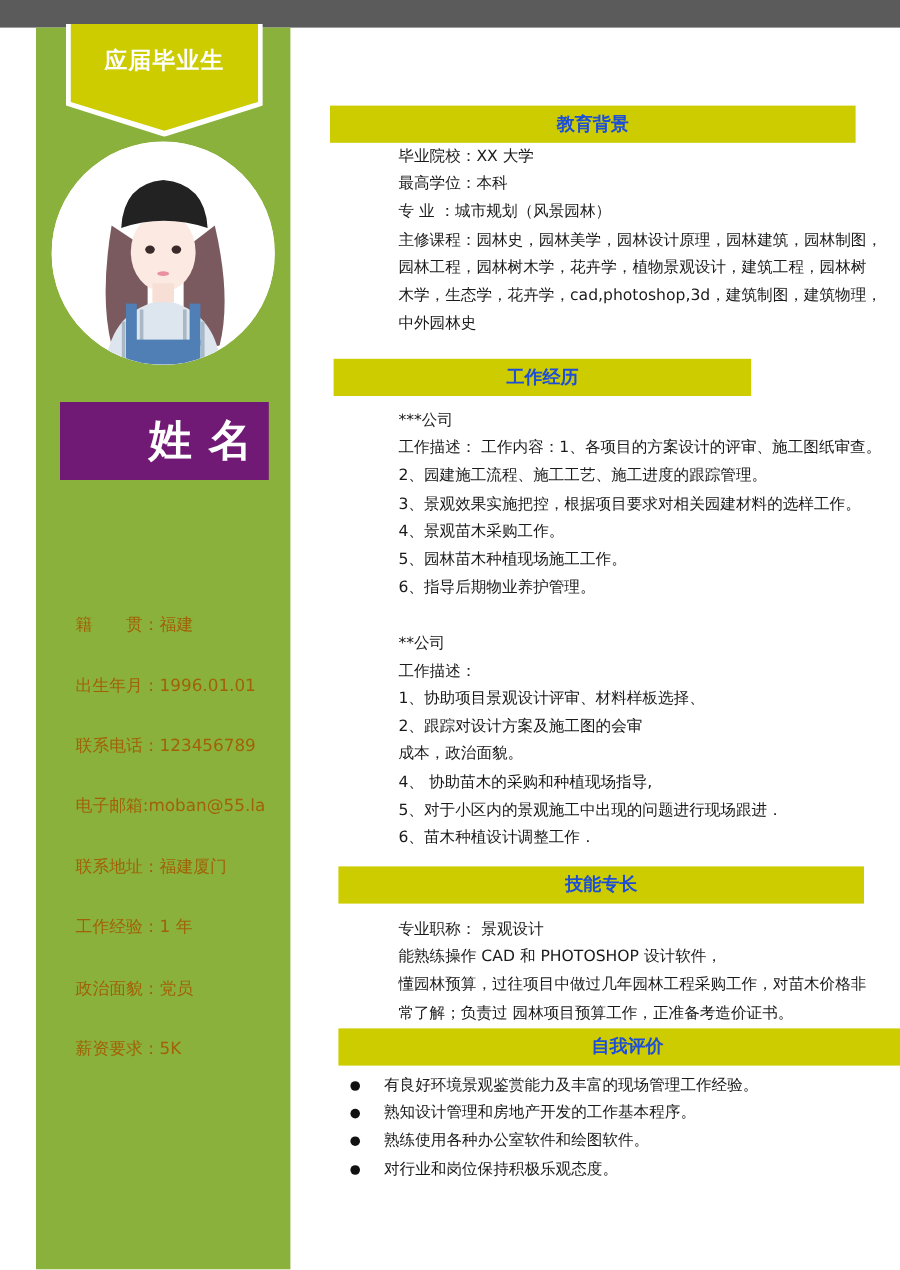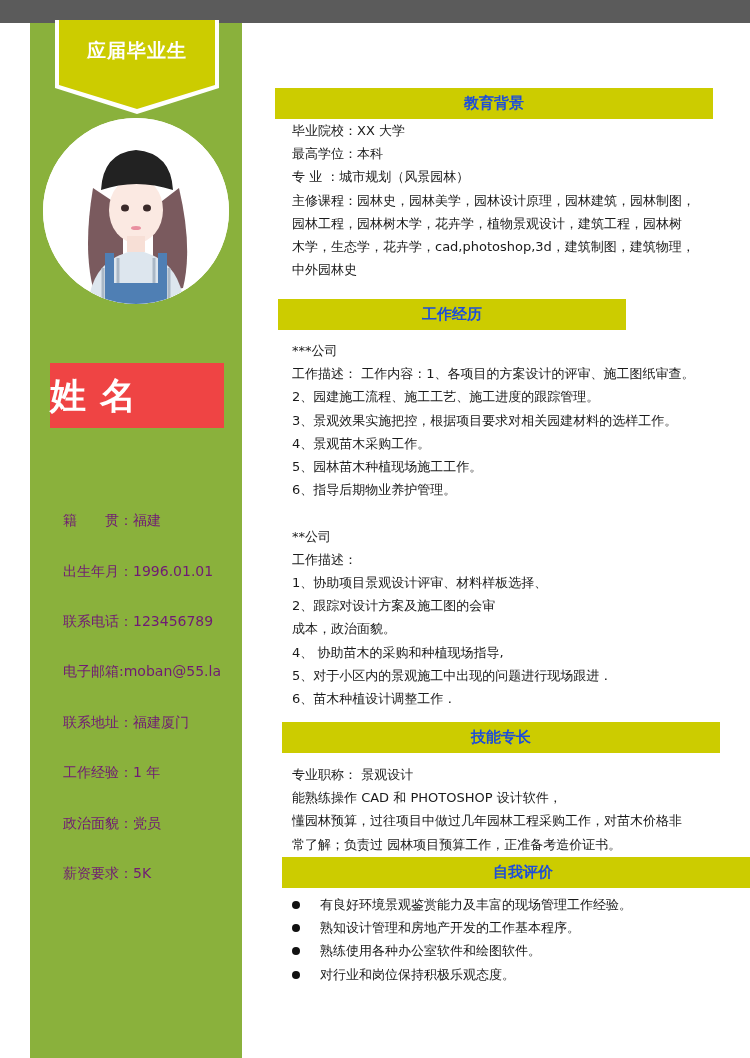--- a/index.html
+++ b/index.html
@@ -6,26 +6,26 @@
   body { width:750px; height:1058px; position:relative; background:#ffffff; overflow:hidden;
          font-family:"DejaVu Sans","Liberation Sans",sans-serif; color:#1a1a1a; }
   .topbar { position:absolute; left:0; top:0; width:750px; height:23px; background:#5b5b5b; }
   .sidebar { position:absolute; left:30px; top:23px; width:212px; height:1035px; background:#8ab13c; }
   .badge-wrap { position:absolute; left:55px; top:0; width:139px; height:94px;margin-top:20px; }
   .badge-wrap svg { position:absolute; left:0; top:0; }
   .badge-text { position:absolute; left:0; top:18px; width:164px; text-align:center; color:#fff;
                 font-weight:bold; font-size:19px; letter-spacing:1px; }
   .avatar { position:absolute; left:43px; top:118px; width:186px; height:186px; border-radius:50%;
             background:#ffffff; overflow:hidden; }
-  .namebox { position:absolute; left:50px; top:335px; width:174px; height:65px; background:#ef4444;
-             color:#fff; font-weight:bold; font-size:36px; text-align:left; line-height:65px; letter-spacing:14px;margin-top:28px; }
-  .info { position:absolute; left:63px; font-size:14px; color:#701a75; }
+  .namebox { position:absolute; left:50px; top:335px; width:174px; height:65px; background:#701a75;
+             color:#fff; font-weight:bold; font-size:36px; text-align:right; line-height:65px; letter-spacing:14px; }
+  .info { position:absolute; left:63px; font-size:14px; color:#a16207; }
   .sec-bar { position:absolute; height:31px; background:#cccc00; text-align:center; line-height:31px;
              font-weight:bold; font-size:15px; color:#1d4ed8; }
-  .txt { position:absolute; font-size:13px; line-height:23.2px; color:#1a1a1a; white-space:nowrap; }
+  .txt { position:absolute; font-size:13px; line-height:23.2px; color:#1a1a1a; white-space:nowrap;margin-left:40px; }
   .txt .line { display:block; }
   .bullets { position:absolute; left:292px; top:893px; font-size:13px; line-height:23.2px; }
   .bullets .b { display:block; position:relative; padding-left:28px; }
   .bullets .b .dot { position:absolute; left:0; top:8px; width:8px; height:8px; border-radius:50%; background:#111; }
 </style>
 </head>
 <body>
 
 <div class="topbar"></div>
 

